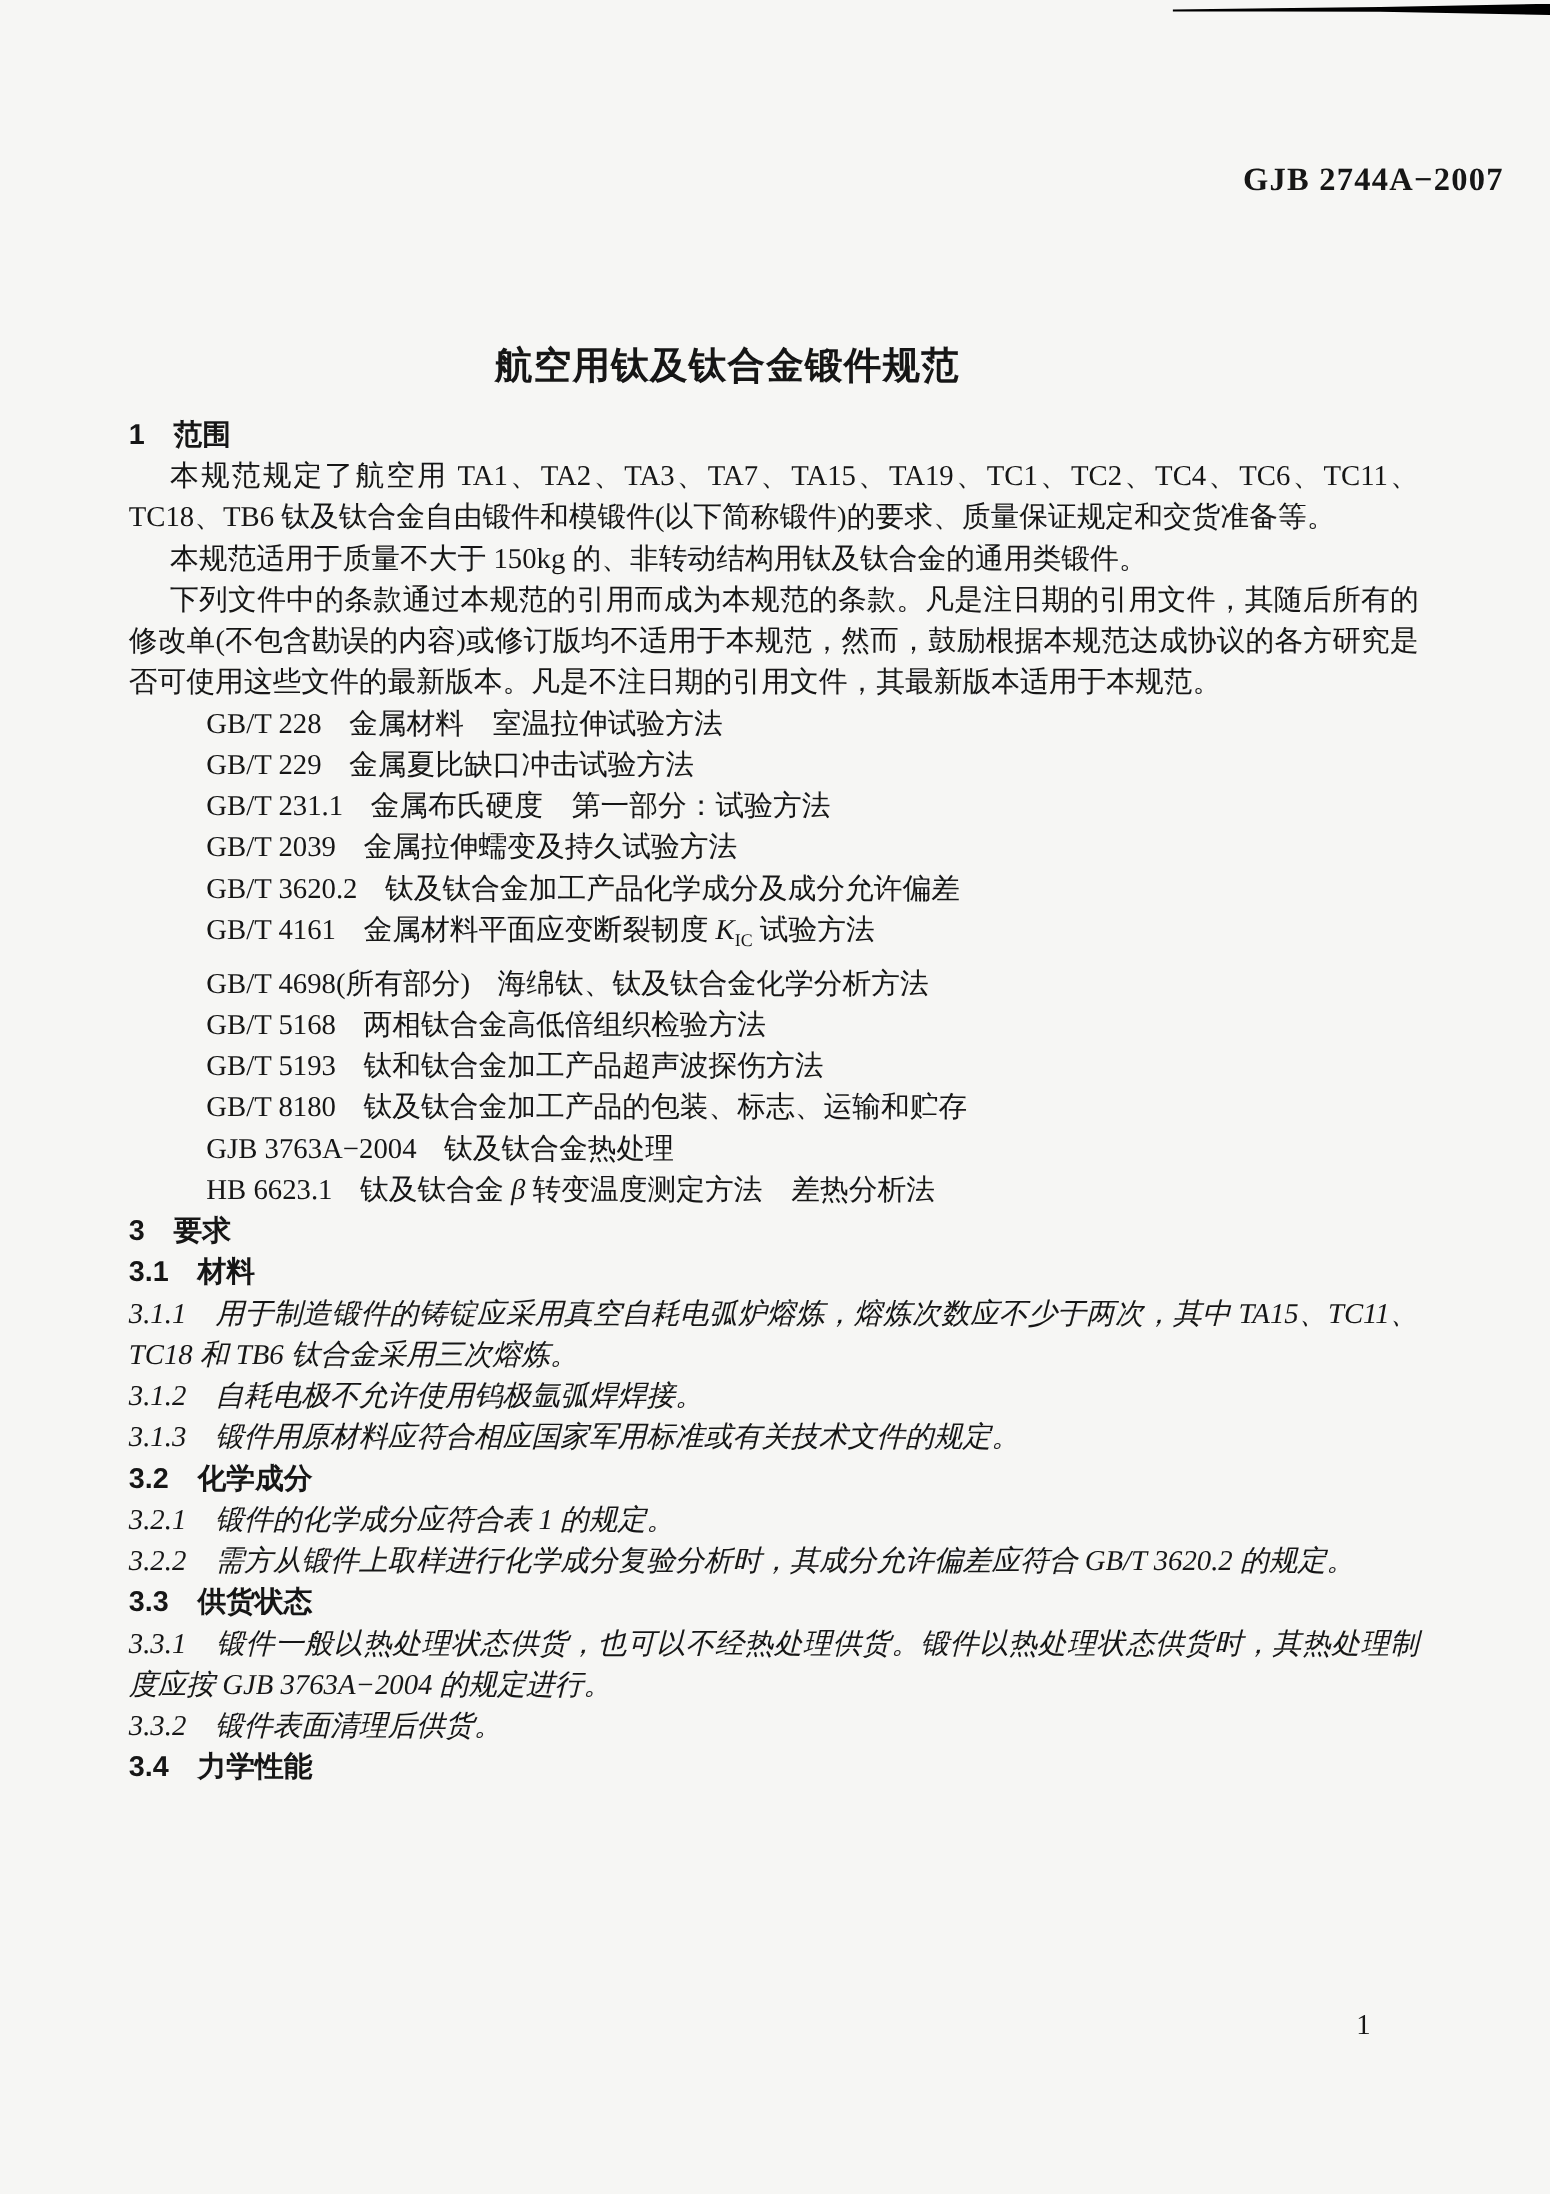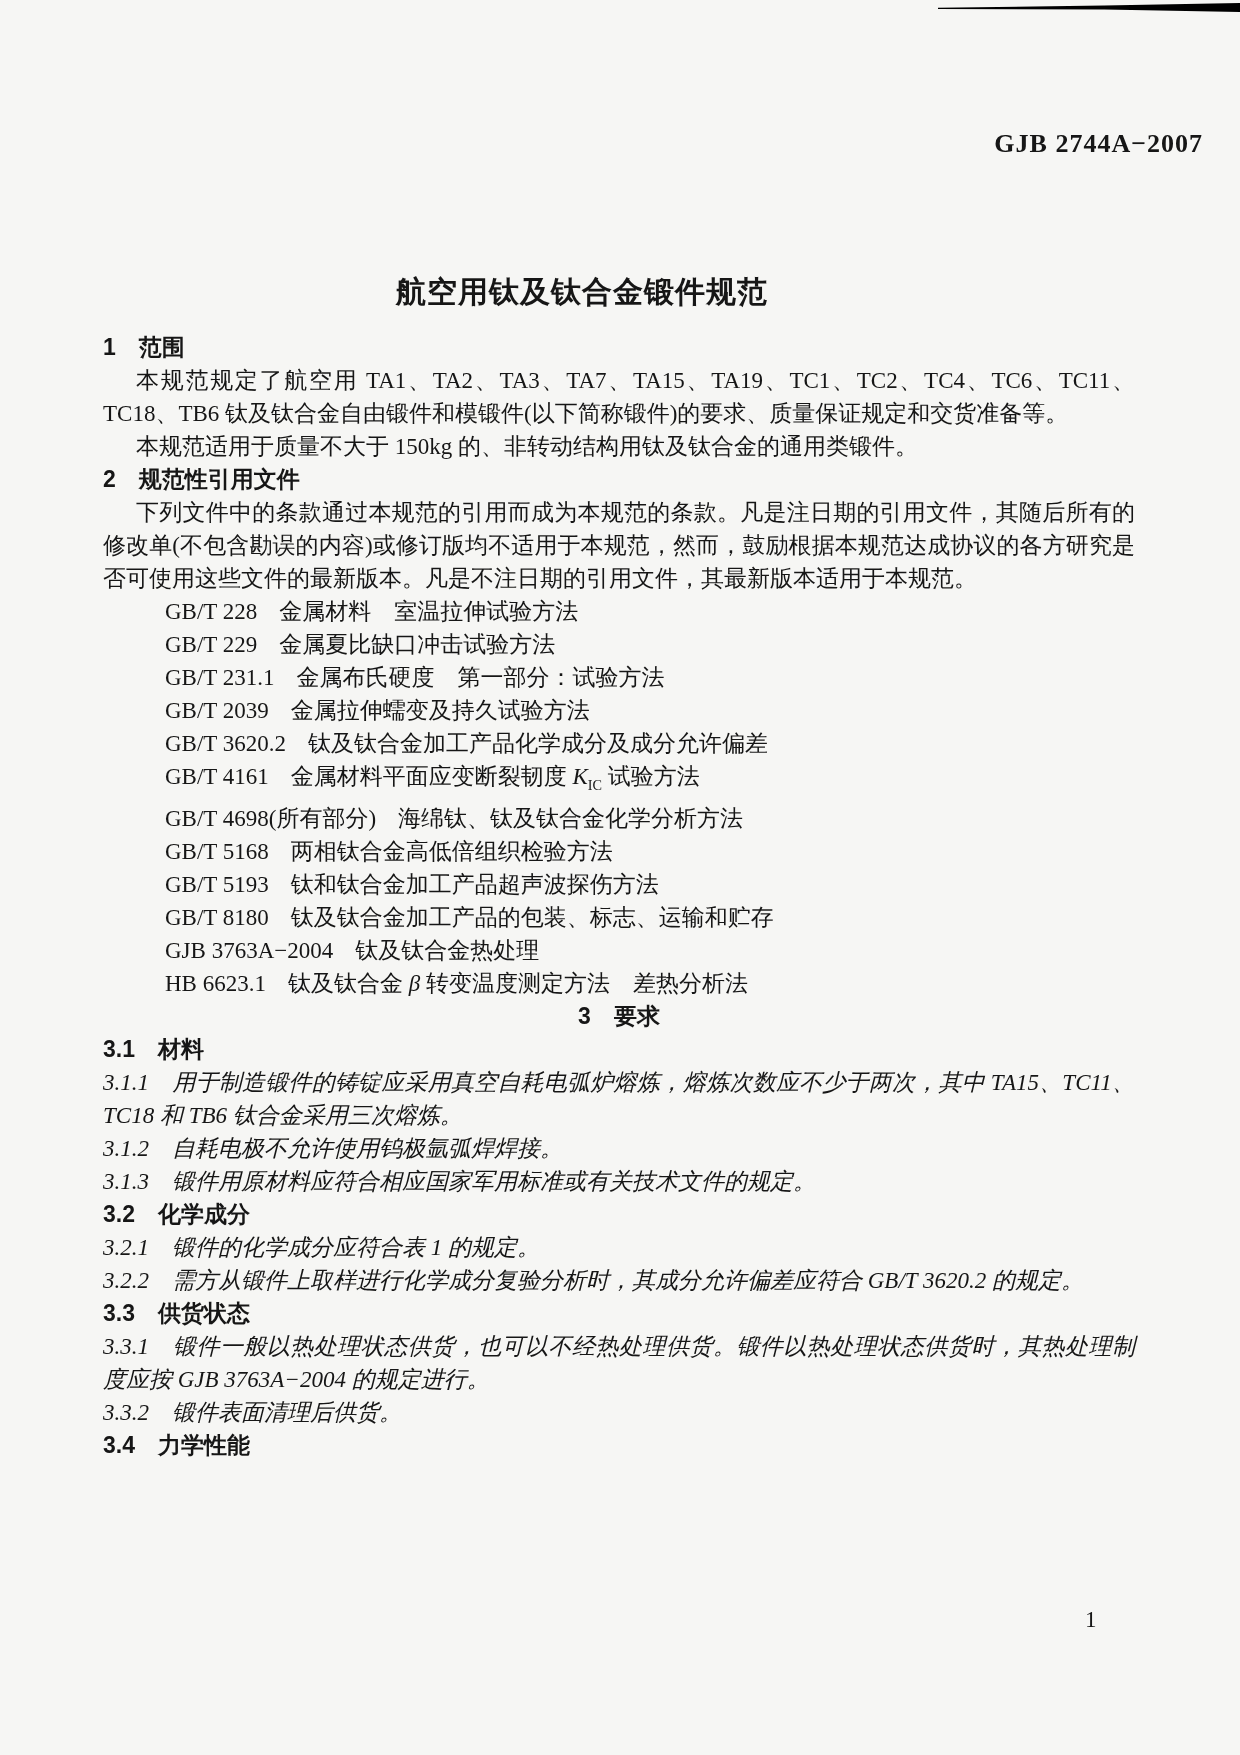--- a/index.html
+++ b/index.html
@@ -32,21 +32,21 @@
   }
   .content p{margin:0;}
   .para{text-align:justify;text-justify:inter-ideograph;text-indent:33px;}
   .clause{text-align:justify;text-justify:inter-ideograph;font-style:italic;}
   .hd{
     font-family:"Liberation Sans","DejaVu Sans",sans-serif;
     font-weight:700;
   }
   .h-sec1{margin:0 0 16px 0;}
   .h-sec2{margin:11px 0 13px 0;}
-  .h-sec3{margin:9px 0 11px 0;text-align:center;}
+  .h-sec3{margin:9px 0 11px 0;}
   .h-sub31{margin:0 0 2px 0;}
   ul.refs{list-style:none;margin:0;padding:0 0 0 62px;}
   ul.refs li{line-height:33px;white-space:nowrap;}
   .ref-code{margin-right:22px;}
   i.sym{font-family:"Liberation Serif","DejaVu Serif",serif;font-style:italic;}
   sub.sym-sub{font-size:0.62em;}
   .page-num{
     position:absolute;left:1085px;top:1607px;font-size:23px;
   }
 </style>
@@ -60,21 +60,20 @@
   <div class="std-code">GJB 2744A−2007</div>
 
   <div class="doc-title">航空用钛及钛合金锻件规范</div>
 
   <div class="content">
 
     <p class="hd h-sec1">1　范围</p>
     <p class="para">本规范规定了航空用 TA1、TA2、TA3、TA7、TA15、TA19、TC1、TC2、TC4、TC6、TC11、TC18、TB6 钛及钛合金自由锻件和模锻件(以下简称锻件)的要求、质量保证规定和交货准备等。</p>
     <p class="para">本规范适用于质量不大于 150kg 的、非转动结构用钛及钛合金的通用类锻件。</p>
 
-    <p class="hd h-sec2">2　规范性引用文件</p>
     <p class="para">下列文件中的条款通过本规范的引用而成为本规范的条款。凡是注日期的引用文件，其随后所有的修改单(不包含勘误的内容)或修订版均不适用于本规范，然而，鼓励根据本规范达成协议的各方研究是否可使用这些文件的最新版本。凡是不注日期的引用文件，其最新版本适用于本规范。</p>
 
     <ul class="refs">
       <li><span class="ref-code">GB/T 228</span><span>金属材料　室温拉伸试验方法</span></li>
       <li><span class="ref-code">GB/T 229</span><span>金属夏比缺口冲击试验方法</span></li>
       <li><span class="ref-code">GB/T 231.1</span><span>金属布氏硬度　第一部分：试验方法</span></li>
       <li><span class="ref-code">GB/T 2039</span><span>金属拉伸蠕变及持久试验方法</span></li>
       <li><span class="ref-code">GB/T 3620.2</span><span>钛及钛合金加工产品化学成分及成分允许偏差</span></li>
       <li>
         <span class="ref-code">GB/T 4161</span><span><span>金属材料平面应变断裂韧度 </span><i class="sym">K</i><sub class="sym-sub">IC</sub><span> 试验方法</span></span>

